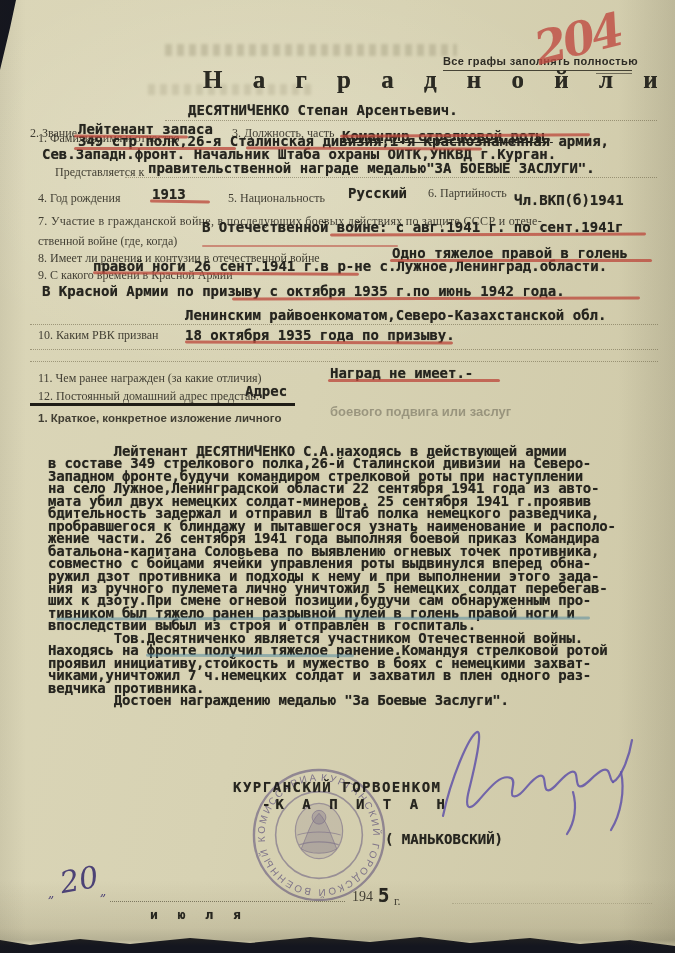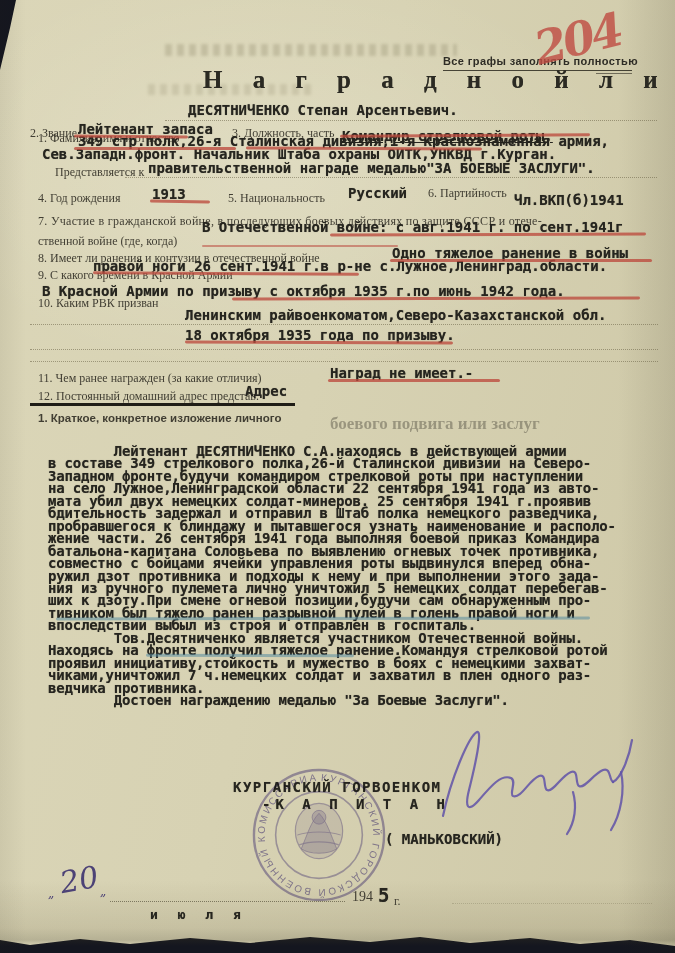--- a/index.html
+++ b/index.html
@@ -80,41 +80,41 @@
   <div class="pos lbl" style="left:228px;top:191px;">5. Национальность</div>
   <div class="pos typed" style="left:348px;top:185px;">Русский</div>
   <div class="pos lbl" style="left:428px;top:186px;">6. Партийность</div>
   <div class="pos typed" style="left:514px;top:184px;margin-top:8px;">Чл.ВКП(б)1941</div>
 
   <div class="pos lbl" style="left:38px;top:214px;letter-spacing:.3px;text-align:center;">7. Участие в  гражданской  войне, в последующих  боевых  действиях по  защите  СССР и  отече-</div>
   <div class="pos typed" style="left:202px;top:219px;">В Отечественной войне: с авг.1941 г. по сент.1941г</div>
   <div class="pos lbl" style="left:38px;top:234px;">ственной  войне (где,  когда)</div>
 
   <div class="pos lbl" style="left:38px;top:251px;">8. Имеет ли  ранения  и  контузии  в  отечественной  войне</div>
-  <div class="pos typed" style="left:392px;top:245px;">Одно тяжелое ранение в войны</div>
+  <div class="pos typed" style="left:392px;top:245px;">Одно тяжелое правой в голень</div>
   <div class="pos typed" style="left:93px;top:258px;">правой ноги 26 сент.1941 г.в р-не с.Лужное,Ленинград.области.</div>
   <div class="pos lbl" style="left:38px;top:268px;">9. С какого  времени  в  Красной  Армии</div>
   <div class="pos typed" style="left:42px;top:283px;">В Красной Армии по призыву с октября 1935 г.по июнь 1942 года.</div>
 
-  <div class="pos lbl" style="left:38px;top:296px;">10. Каким  РВК  призван</div>
+  <div class="pos lbl" style="left:38px;top:328px;">10. Каким  РВК  призван</div>
   <div class="pos typed" style="left:185px;top:307px;">Ленинским райвоенкоматом,Северо-Казахстанской обл.</div>
   <div class="pos typed" style="left:185px;top:327px;">18 октября 1935 года по призыву.</div>
   <div class="rule" style="left:30px;top:324px;width:628px;"></div>
   <div class="rule" style="left:30px;top:349px;width:628px;"></div>
   <div class="rule" style="left:30px;top:361px;width:628px;"></div>
 
   <div class="pos lbl" style="left:38px;top:371px;">11. Чем ранее награжден (за какие  отличия)</div>
   <div class="pos typed" style="left:330px;top:365px;">Наград не имеет.-</div>
   <div class="pos lbl" style="left:38px;top:389px;">12. Постоянный  домашний  адрес представ.</div>
   <div class="pos typed" style="left:245px;top:383px;">Адрес</div>
 
   <div class="blackbar" style="left:30px;top:403px;width:265px;height:3px;"></div>
 
   <div class="pos lbl" style="left:38px;top:412px;font-weight:bold;font-family:'Liberation Sans',sans-serif;font-size:11.5px;">1. Краткое,  конкретное  изложение  личного</div>
-  <div class="pos lbl faded" style="left:330px;top:414px;font-weight:bold;font-family:Liberation Serif, serif;font-size:17px;">боевого  подвига  или  заслуг</div>
+  <div class="pos lbl faded" style="left:330px;top:404px;font-weight:bold;font-family:Liberation Sans, sans-serif;font-size:13px;">боевого  подвига  или  заслуг</div>
 
   <div class="redline" style="left:74px;top:135px;width:114px;transform:rotate(.4deg);"></div>
   <div class="redline" style="left:340px;top:134px;width:250px;transform:rotate(-.3deg);"></div>
   <div class="redline" style="left:74px;top:147px;width:162px;"></div>
   <div class="redline" style="left:246px;top:147px;width:236px;transform:rotate(.2deg);"></div>
   <div class="redline" style="left:150px;top:200px;width:60px;transform:rotate(1deg);"></div>
   <div class="redline" style="left:330px;top:233px;width:316px;transform:rotate(-.2deg);"></div>
   <div class="redline" style="left:202px;top:245px;width:196px;height:2px;opacity:.7;"></div>
   <div class="redline" style="left:390px;top:259px;width:262px;"></div>
   <div class="redline" style="left:93px;top:272px;width:266px;transform:rotate(.3deg);"></div>

